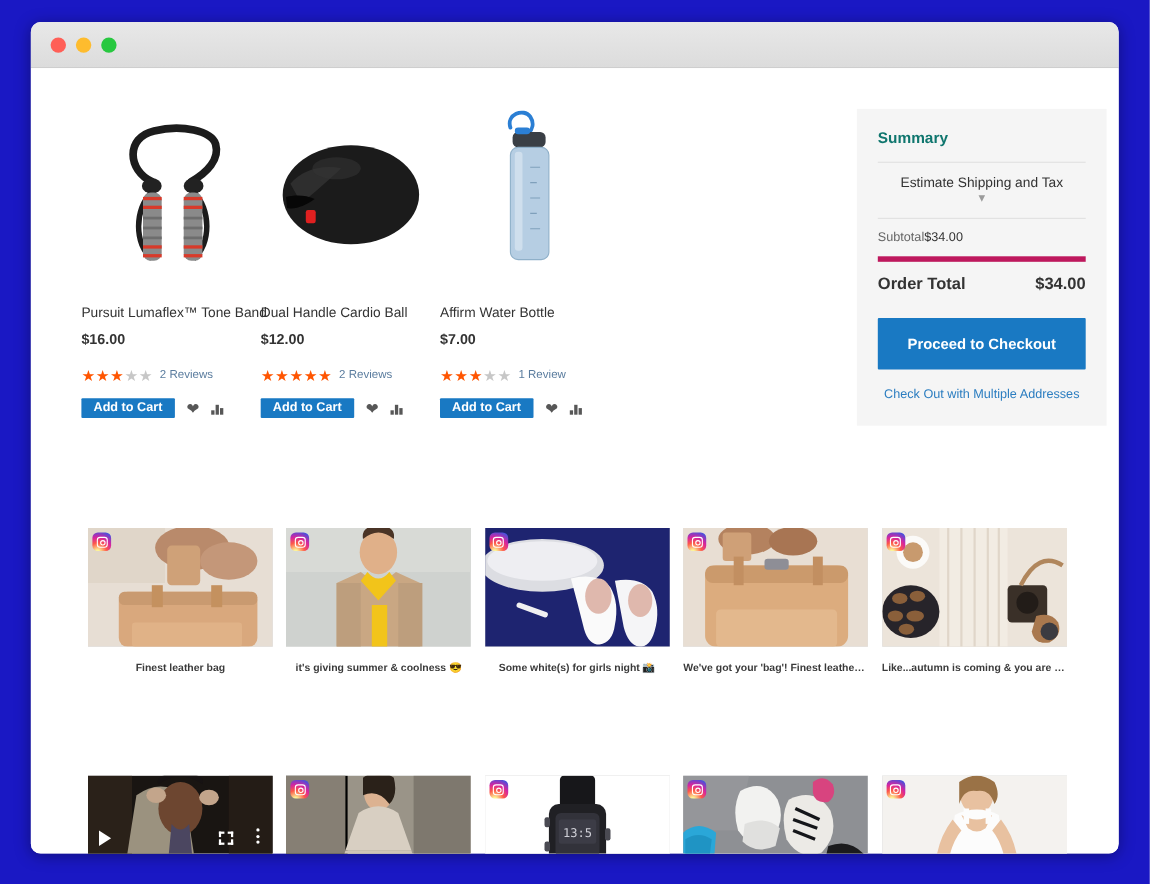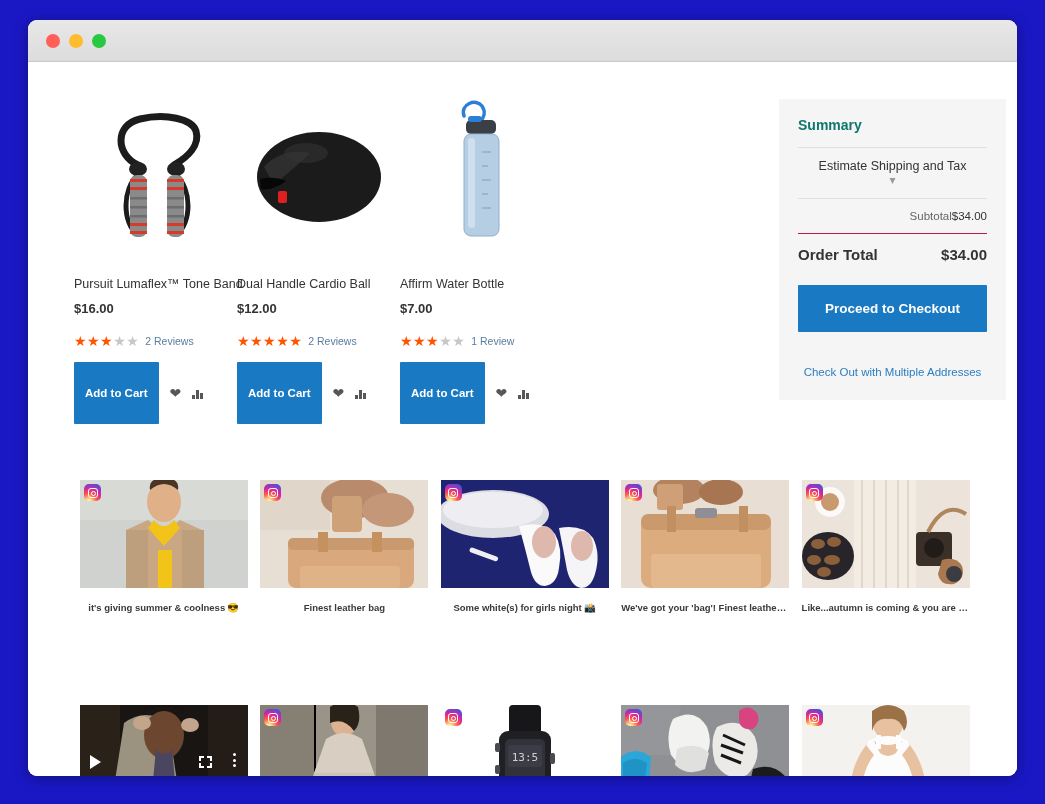--- a/index.html
+++ b/index.html
@@ -48,21 +48,21 @@
   .prod-price { font-size: 13px; font-weight: bold; color: #333; margin-top: 9px; }
   .rating-row { display: flex; align-items: center; gap: 6px; margin-top: 18px; }
   .stars { font-size: 14px; letter-spacing: .5px; line-height: 1; }
   .star-on { color: #ff5501; }
   .star-off { color: #c7c7c7; }
   .review-count { font-size: 10.5px; color: #5a7c9e; }
   .cart-row { display: flex; align-items: center; gap: 11px; margin-top: 14px; }
   .btn-cart {
     background: #1979c3; color: #fff; border: none;
     font-size: 11.5px; font-weight: bold;
-    padding: 25px 11px; cursor: pointer; border-radius: 1px;
+    padding: 3px 11px; cursor: pointer; border-radius: 1px;
     font-family: "Liberation Sans", sans-serif;
   }
   .icon-heart { color: #575757; font-size: 14px; cursor: pointer; }
   .icon-compare { display: flex; align-items: flex-end; gap: 1.5px; height: 11px; cursor: pointer; }
   .icon-compare i { background: #575757; width: 2.5px; display: block; }
   .icon-compare i:nth-child(1) { height: 4px; }
   .icon-compare i:nth-child(2) { height: 9px; }
   .icon-compare i:nth-child(3) { height: 6px; }
 
   
@@ -74,36 +74,36 @@
   .summary-title { font-size: 14px; color: #0f766e; font-weight: bold; padding-bottom: 14px; }
   .summary-row-ship {
     border-top: 1px solid #e0e0e0; border-bottom: 1px solid #e0e0e0;
     padding: 11px 0; display: flex; justify-content: space-between; align-items: center;
     cursor: pointer;
     flex-direction: column;
   }
   .ship-label { font-size: 12.5px; color: #333; }
   .chev { color: #9b9b9b; font-size: 12px; }
   .summary-row {
-    display: flex; justify-content: flex-end; align-items: baseline;
-    padding: 11px 0; border-bottom: 1px solid #be185d;
+    display: flex; justify-content: flex-start; align-items: baseline;
+    padding: 11px 0; border-bottom: 5px solid #be185d;
   }
   .sub-label { font-size: 11.5px; color: #666; }
   .sub-val { font-size: 11.5px; color: #333; }
   .total-row { display: flex; justify-content: space-between; align-items: baseline; padding: 12px 0 0 0; }
   .total-label { font-size: 15px; font-weight: bold; color: #333; }
   .total-val { font-size: 15px; font-weight: bold; color: #333; }
   .btn-checkout {
     display: block; width: 100%; margin-top: 22px;
     background: #1979c3; color: #fff; border: none;
     font-size: 13.5px; font-weight: bold; padding: 16px 0; cursor: pointer;
     font-family: "Liberation Sans", sans-serif; border-radius: 1px;
   }
   .multi-address {
-    display: block; text-align: center; margin-top: 34px;
+    display: block; text-align: center; margin-top: 17px;
     font-size: 11.5px; color: #2b7dc0; text-decoration: none; cursor: pointer;
   }
 
   
   .insta-heading {
     position: absolute; top: 395px; left: 0; width: 989px;
     text-align: center; font-size: 20px; color: #777; font-weight: normal;
   }
   .insta-grid {
     position: absolute; left: 52px; top: 418px;
@@ -303,53 +303,53 @@
 
 
     <div class="insta-grid">
 
       <div class="insta-cell">
         <div class="insta-img-wrap">
           <div class="insta-badge">
               <span></span>
             </div>
           <svg width="168" height="108" viewBox="0 0 168 108" preserveAspectRatio="none">
-            <rect width="168" height="108" fill="#cfd2cf"></rect>
-            <rect x="0" y="0" width="168" height="40" fill="#d8dad6"></rect>
-            <ellipse cx="84" cy="22" rx="17" ry="20" fill="#e0b089"></ellipse>
-            <path d="M70 10 q14 -12 28 0 q2 -12 -14 -12 q-16 0 -14 12z" fill="#4a3426"></path>
-            <path d="M68 40 q16 14 32 0 l22 10 v58 h-76 v-58z" fill="#c9a783"></path>
-            <path d="M74 40 q10 12 20 0 l6 8 -16 18 -16 -18z" fill="#f2c41a"></path>
-            <rect x="78" y="70" width="14" height="38" fill="#f2c41a"></rect>
-            <rect x="46" y="50" width="22" height="58" fill="#bd9e7d"></rect>
-            <rect x="102" y="50" width="22" height="58" fill="#bd9e7d"></rect>
-          </svg>
-        </div>
-        <div class="insta-cap">it's giving summer &amp; coolness 😎</div>
-      </div>
-
-      <div class="insta-cell">
-        <div class="insta-img-wrap">
-          <div class="insta-badge">
-              <span></span>
-            </div>
-          <svg width="168" height="108" viewBox="0 0 168 108" preserveAspectRatio="none">
             <rect width="168" height="108" fill="#e7ded4"></rect>
             <path d="M0 0 h70 v50 h-70z" fill="#e0d6c9"></path>
             <ellipse cx="95" cy="18" rx="34" ry="20" fill="#b98a6b"></ellipse>
             <ellipse cx="128" cy="30" rx="26" ry="17" fill="#c49779"></ellipse>
             <rect x="72" y="16" width="30" height="36" rx="4" fill="#cfa178"></rect>
             <rect x="28" y="58" width="126" height="50" rx="8" fill="#d9a87d"></rect>
             <rect x="28" y="58" width="126" height="12" rx="5" fill="#c99a70"></rect>
             <rect x="58" y="52" width="10" height="20" fill="#c4915f"></rect>
             <rect x="112" y="52" width="10" height="20" fill="#c4915f"></rect>
             <rect x="40" y="86" width="100" height="22" rx="3" fill="#e0b287"></rect>
           </svg>
         </div>
         <div class="insta-cap">Finest leather bag</div>
+      </div>
+
+      <div class="insta-cell">
+        <div class="insta-img-wrap">
+          <div class="insta-badge">
+              <span></span>
+            </div>
+          <svg width="168" height="108" viewBox="0 0 168 108" preserveAspectRatio="none">
+            <rect width="168" height="108" fill="#cfd2cf"></rect>
+            <rect x="0" y="0" width="168" height="40" fill="#d8dad6"></rect>
+            <ellipse cx="84" cy="22" rx="17" ry="20" fill="#e0b089"></ellipse>
+            <path d="M70 10 q14 -12 28 0 q2 -12 -14 -12 q-16 0 -14 12z" fill="#4a3426"></path>
+            <path d="M68 40 q16 14 32 0 l22 10 v58 h-76 v-58z" fill="#c9a783"></path>
+            <path d="M74 40 q10 12 20 0 l6 8 -16 18 -16 -18z" fill="#f2c41a"></path>
+            <rect x="78" y="70" width="14" height="38" fill="#f2c41a"></rect>
+            <rect x="46" y="50" width="22" height="58" fill="#bd9e7d"></rect>
+            <rect x="102" y="50" width="22" height="58" fill="#bd9e7d"></rect>
+          </svg>
+        </div>
+        <div class="insta-cap">it's giving summer &amp; coolness 😎</div>
       </div>
 
       <div class="insta-cell">
         <div class="insta-img-wrap">
           <div class="insta-badge">
               <span></span>
             </div>
           <svg width="168" height="108" viewBox="0 0 168 108" preserveAspectRatio="none">
             <rect width="168" height="108" fill="#1e2470"></rect>
             <ellipse cx="52" cy="34" rx="56" ry="24" fill="#dcdde2"></ellipse>

